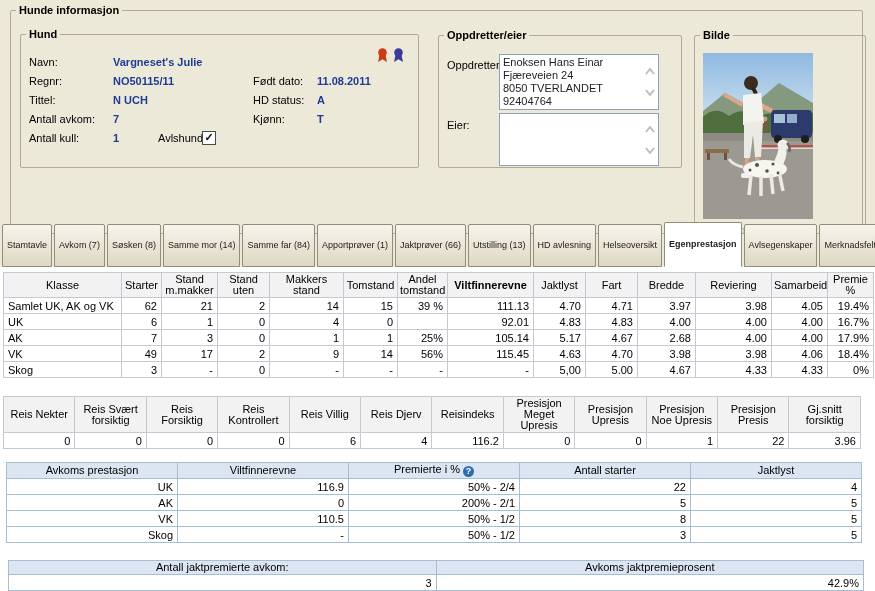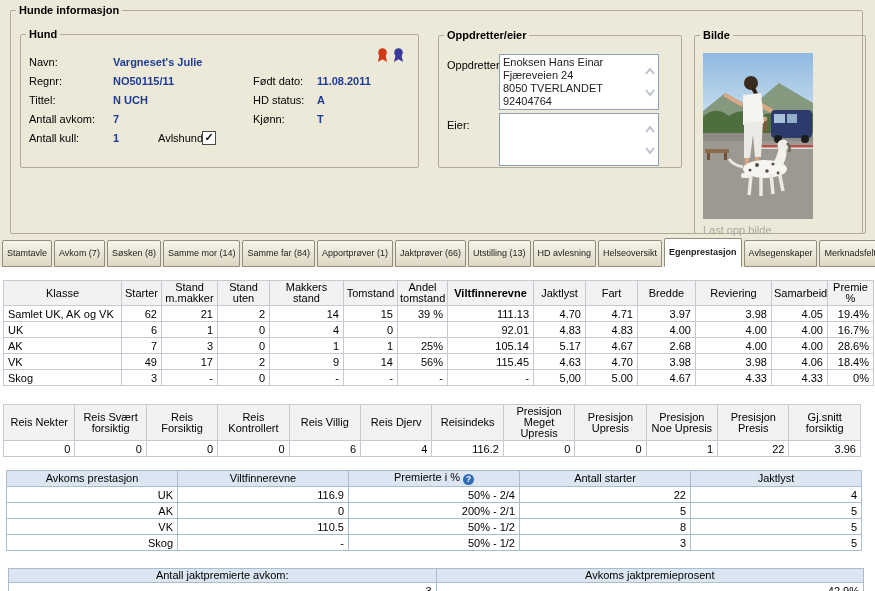--- a/index.html
+++ b/index.html
@@ -31,36 +31,36 @@
       resize:none;overflow:hidden;font-family:Liberation Sans, sans-serif;font-size:11px;line-height:13px;
       padding:1px 15px 1px 3px;color:#222}
   .ta-arrows{position:absolute;right:3px;top:50%;margin-top:-21px;pointer-events:none}
 
   .photo{position:absolute;left:8px;top:12px;width:110px;height:166px;display:block;border:0}
   .upload-link{position:absolute;left:8px;top:183px;font-size:11px;color:#aba89e;cursor:pointer}
 
   
   .tabstrip{position:absolute;top:246px;left:0;width:875px;height:21px;background:#ece9d8;
             display:flex;align-items:flex-end;padding-left:2px;box-sizing:border-box}
-  .tab{flex:0 0 auto;height:17px;line-height:16px;padding:4px 4px;margin-right:2px;font-size:9px;color:#222;
+  .tab{flex:0 0 auto;height:17px;line-height:16px;padding:12px 4px;margin-right:2px;font-size:9px;color:#222;
        border:1px solid #8f8d7c;border-radius:2px 2px 0 0;background:linear-gradient(#f7f4ea,#ddd7c3);
        cursor:pointer;white-space:nowrap}
   .tab.active{background:#fff;font-weight:bold;height:19px;line-height:18px;border-bottom-color:#fff}
 
   
   .content{position:absolute;top:267px;left:0;width:875px;height:324px;background:#fff}
   table.grid{border-collapse:collapse;table-layout:fixed;font-size:11px}
   .grid th{border:1px solid #c3cad3;background:#f2f2f2;font-weight:normal;text-align:center;
            padding:1px 2px;line-height:11px;overflow:hidden}
   .grid td{border:1px solid #c3cad3;background:#fff;text-align:right;padding:1px 4px;height:13px;
            line-height:12px;overflow:hidden;white-space:nowrap}
   .grid th.b{font-weight:bold}
   table.blue th{background:var(--header-blue,#dbe6f2);border-color:#a9bdd1}
   table.blue td{border-color:#a9bdd1}
-  #t1{margin:13px 0 0 3px;width:860px}
+  #t1{margin:5px 0 0 3px;width:860px}
   #t1 td:first-child{text-align:left}
   #t2{margin:18px 0 0 3px;width:858px}
   #t3{margin:13px 0 0 6px;width:856px}
   #t4{margin:17px 0 0 8px;width:856px}
   .help{display:inline-block;margin-left:3px;width:11px;height:11px;border-radius:50%;background:#2e6db4;
         color:#fff;font-size:9px;font-weight:bold;line-height:11px;text-align:center;vertical-align:-1px;cursor:pointer}
 </style>
 </head>
 <body>
 
@@ -288,21 +288,21 @@
             <td>0</td>
             <td>1</td>
             <td>1</td>
             <td>25%</td>
             <td>105.14</td>
             <td>5.17</td>
             <td>4.67</td>
             <td>2.68</td>
             <td>4.00</td>
             <td>4.00</td>
-            <td>28.6%</td>
+            <td>17.9%</td>
           </tr>
           <tr>
             <td>VK</td>
             <td>49</td>
             <td>17</td>
             <td>2</td>
             <td>9</td>
             <td>14</td>
             <td>56%</td>
             <td>115.45</td>

